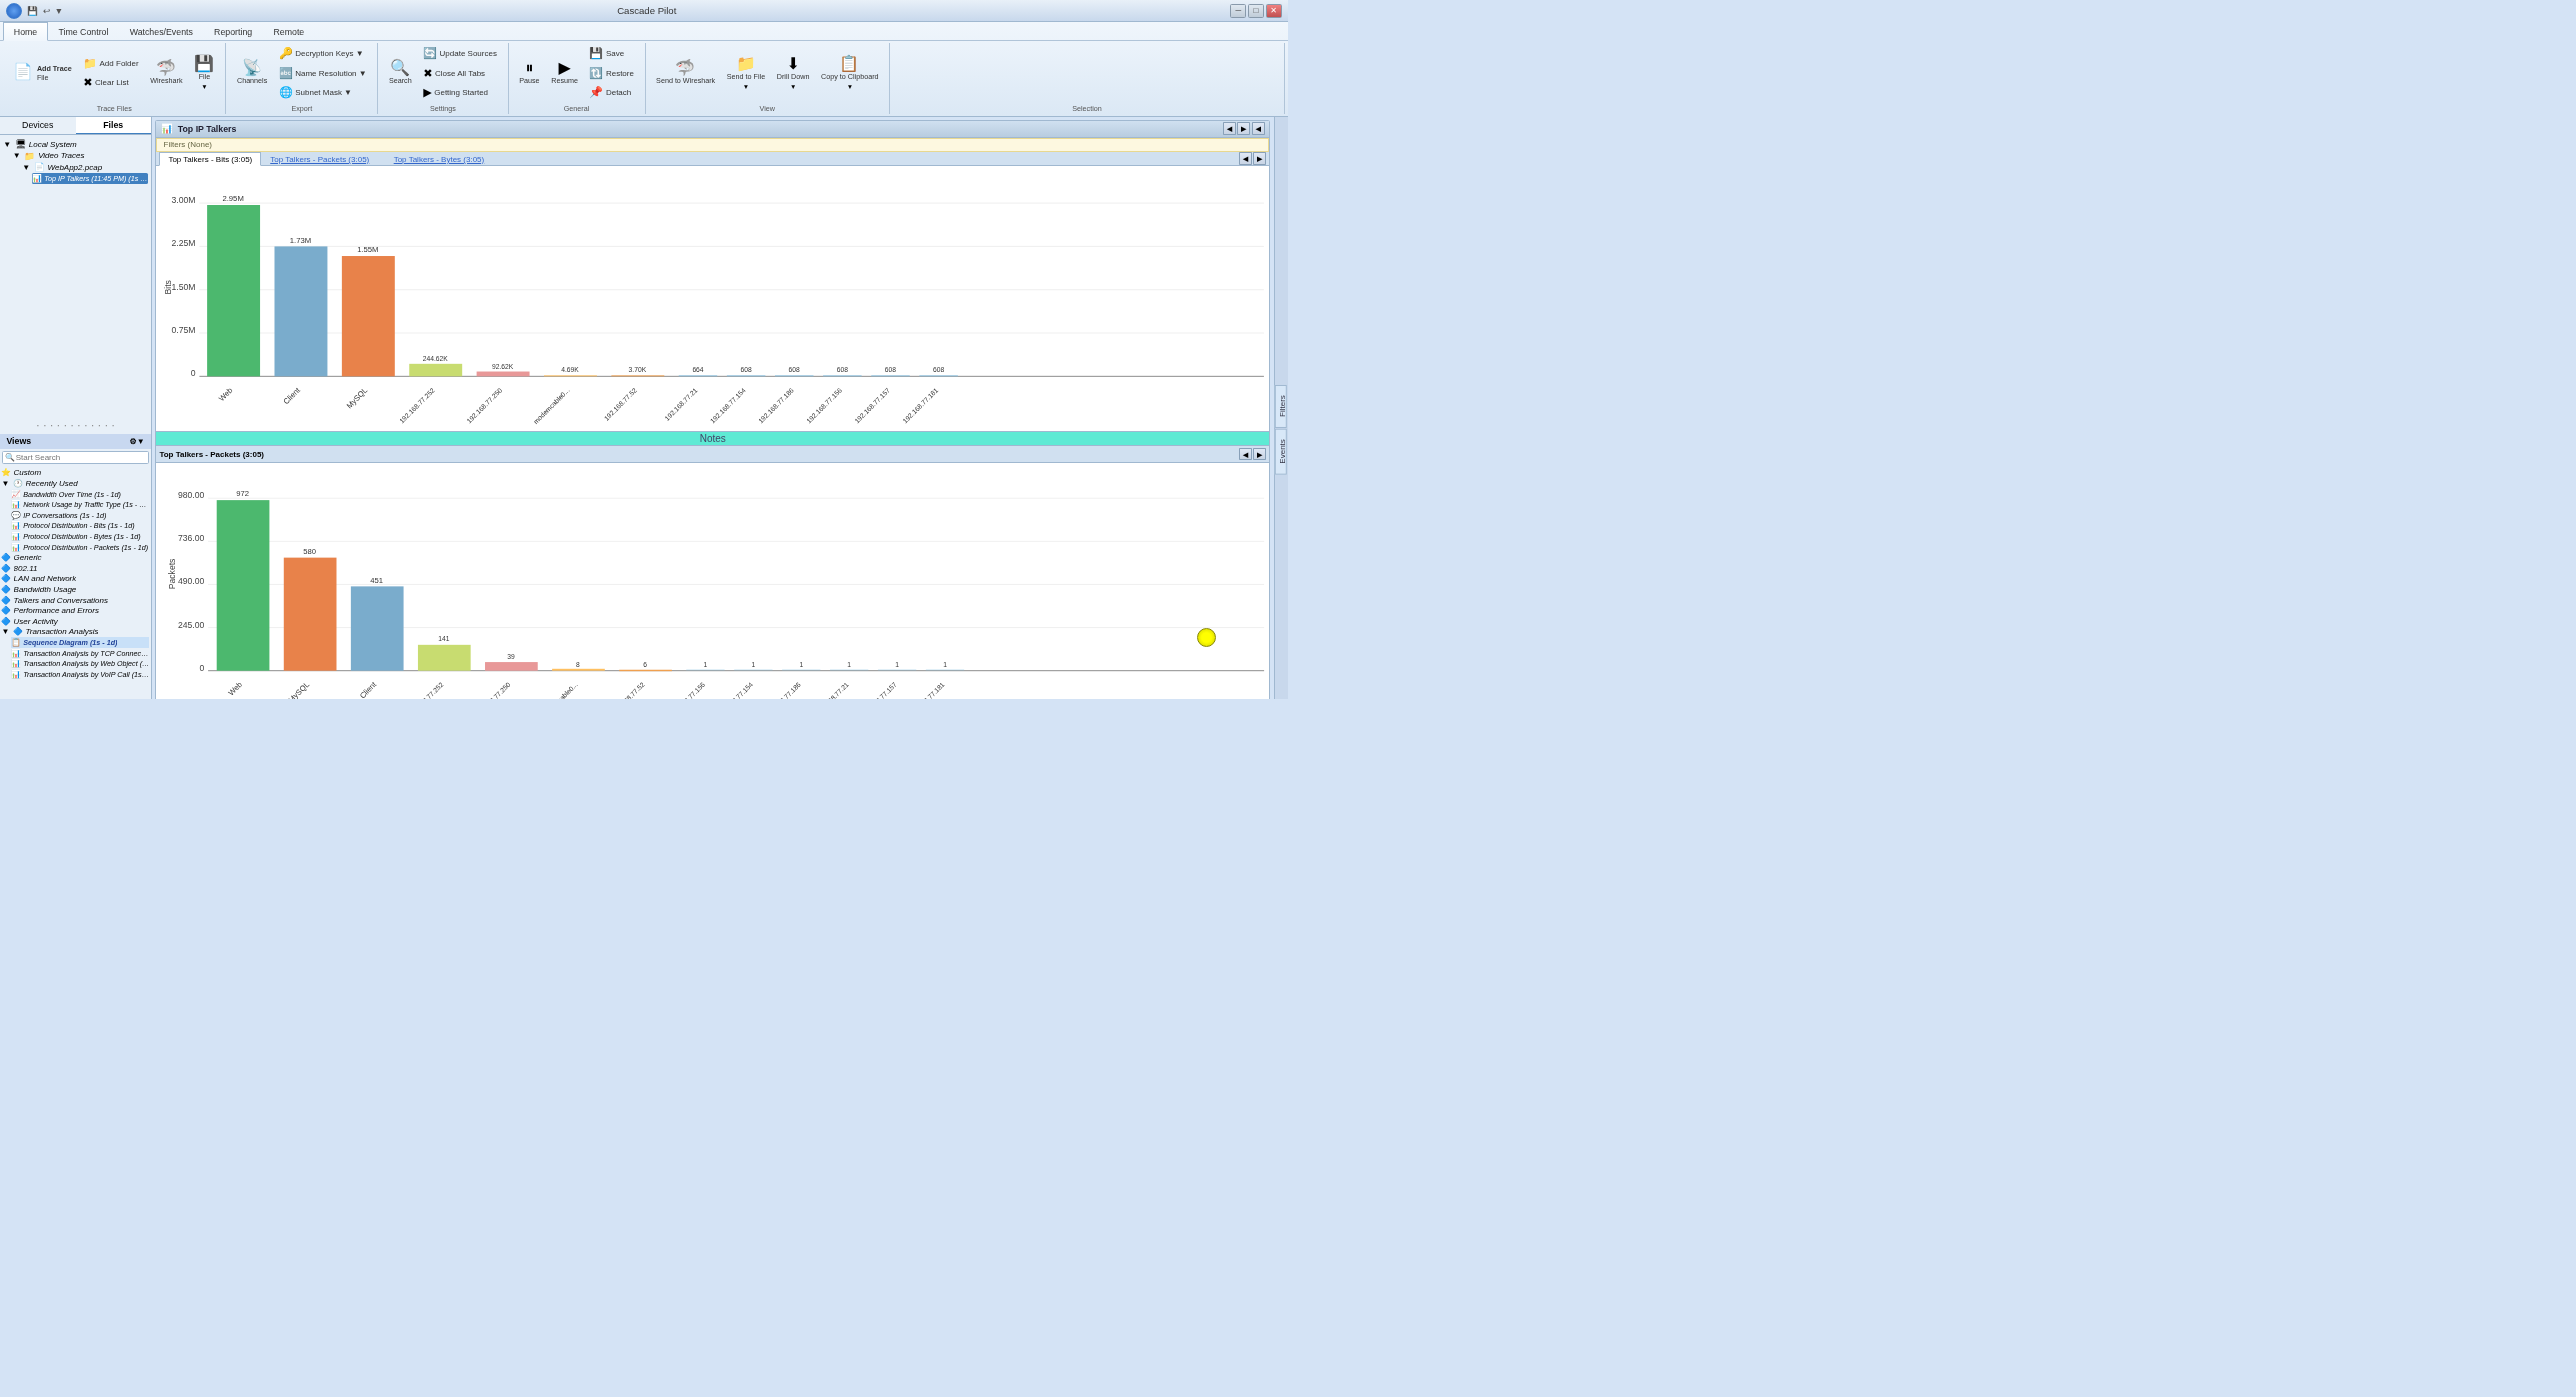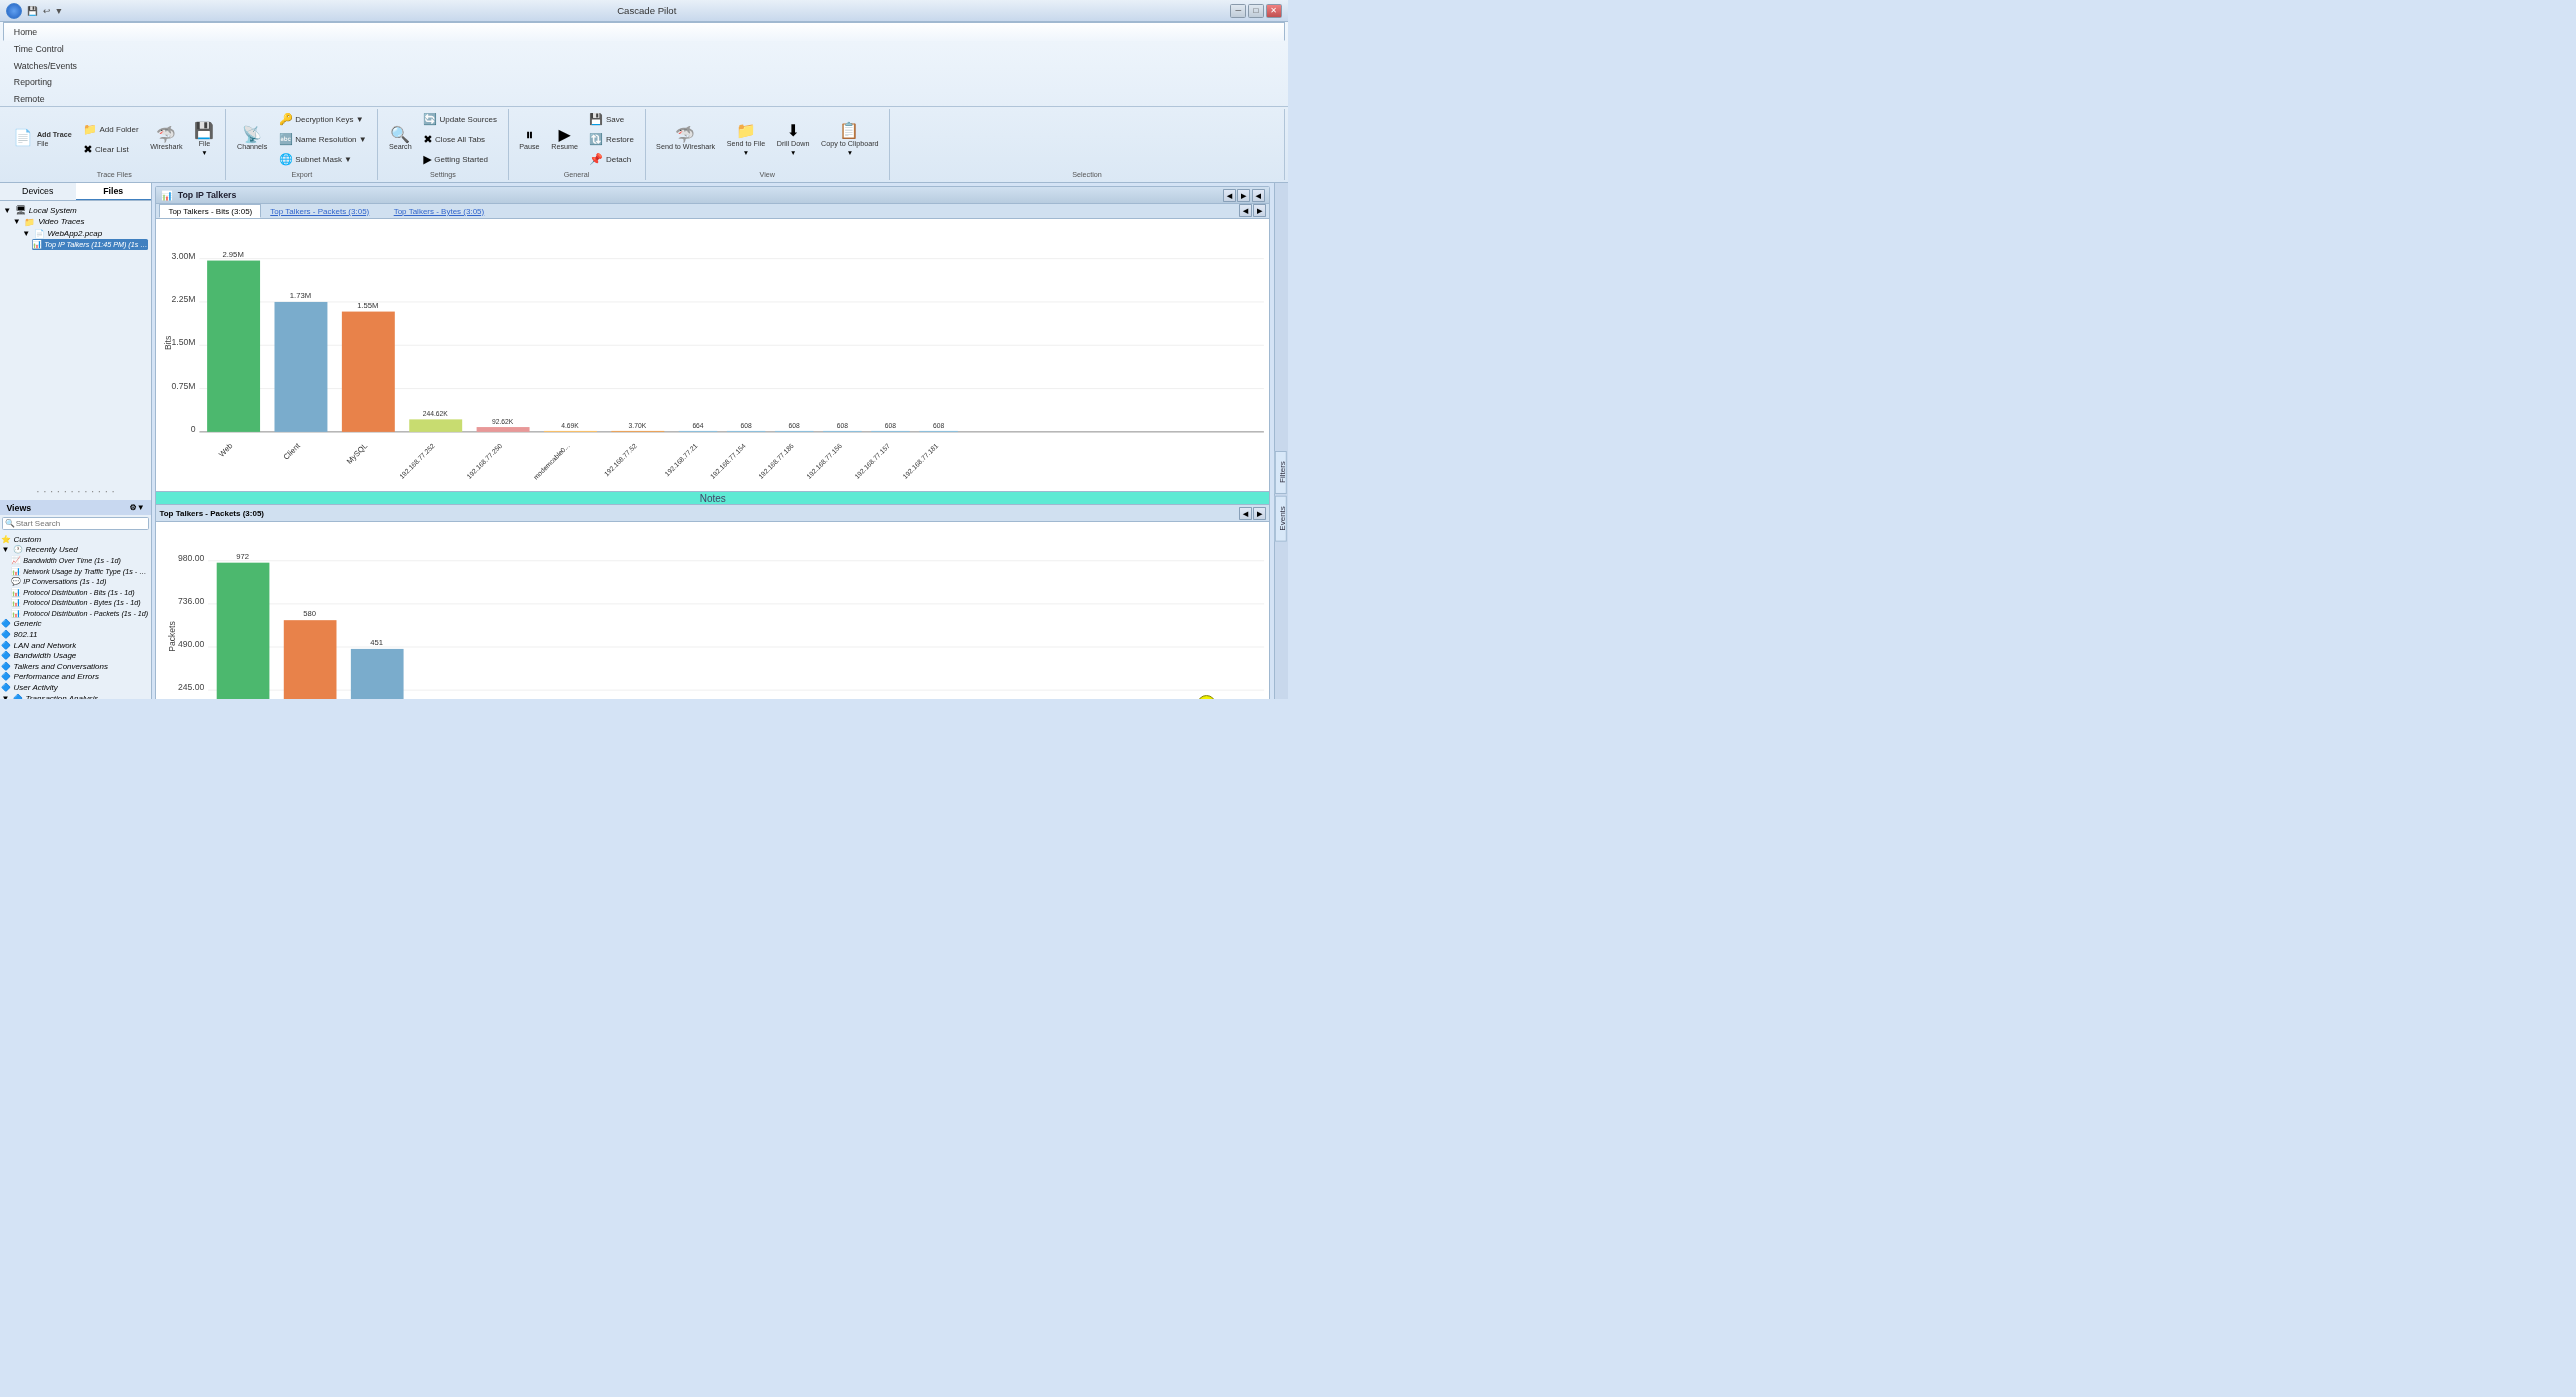--- a/index.html
+++ b/index.html
@@ -7,21 +7,21 @@
 
     
     .title-bar { background: linear-gradient(to bottom, #e8f0f8, #c8d8ec); height: 22.4px; display: flex; align-items: center; justify-content: space-between; padding: 0 6.4px; border-bottom: 0.8px solid #a0b8d0; }
     .title-bar-left { display: flex; align-items: center; gap: 4.8px; }
     .title-bar-title { font-size: 9.6px; color: #333; flex: 1; text-align: center; }
     .title-bar-controls { display: flex; gap: 1.6px; }
     .title-btn { width: 16px; height: 14.4px; background: linear-gradient(to bottom, #e0e8f0, #c0ccd8); border: 0.8px solid #8899aa; border-radius: 1.6px; cursor: pointer; display: flex; align-items: center; justify-content: center; font-size: 8px; color: #444; }
 
     
     .ribbon { background: linear-gradient(to bottom, #f0f6fc, #dbe8f5); border-bottom: 0.8px solid #a0b8d0; }
-    .ribbon-tabs { display: flex; padding: 0 3.2px; border-bottom: 0.8px solid #b0c4d8; flex-direction: column; }
+    .ribbon-tabs { display: flex; padding: 0 3.2px; border-bottom: 0.8px solid #b0c4d8; }
     .ribbon-tab { padding: 3.2px 9.6px; font-size: 8.8px; color: #333; cursor: pointer; border: 0.8px solid transparent; border-bottom: none; margin-bottom: -0.8px; background: transparent; }
     .ribbon-tab.active { background: linear-gradient(to bottom, #ffffff, #f0f6fc); border-color: #a0b8d0; border-bottom: 0.8px solid #f0f6fc; }
     .ribbon-content { display: flex; align-items: stretch; padding: 1.6px 3.2px; gap: 0; }
     .ribbon-group { display: flex; flex-direction: column; align-items: center; border-right: 0.8px solid #b0c4d8; padding: 1.6px 6.4px; }
     .ribbon-group-buttons { display: flex; align-items: center; gap: 3.2px; flex: 1; }
     .ribbon-group-label { font-size: 7.2px; color: #555; margin-top: 1.6px; }
     .ribbon-btn { display: flex; flex-direction: column; align-items: center; gap: 0.8px; padding: 1.6px 3.2px; cursor: pointer; border: 0.8px solid transparent; border-radius: 1.6px; min-width: 29px; }
     .ribbon-btn .icon { font-size: 16px; line-height: 1; }
     .ribbon-btn .label { font-size: 7.2px; color: #333; text-align: center; line-height: 1.2; }
     .ribbon-btn-small { display: flex; align-items: center; gap: 2.4px; padding: 1.6px 3.2px; cursor: pointer; border: 0.8px solid transparent; border-radius: 1.6px; }
@@ -380,20 +380,21 @@
     <div class="panel" style="flex:1;margin-right:17.6px;">
       <div class="panel-header">
         <span class="panel-header-icon">📊</span>
         <span class="panel-title">Top IP Talkers</span>
         <div class="panel-controls">
           <div class="panel-btn">◀</div>
           <div class="panel-btn">▶</div>
           <div class="panel-btn">◀</div>
         </div>
       </div>
+      <div class="filter-bar">Filters (None)</div>
 
       <div style="flex:1;display:flex;flex-direction:column;border-bottom:1.6px solid #a0b8d0;">
         <div class="sub-tabs">
           <div class="sub-tab active">Top Talkers - Bits (3:05)</div>
           <div class="sub-tab inactive" style="color:#3366cc;">Top Talkers - Packets (3:05)</div>
           <div class="sub-tab inactive" style="color:#3366cc;margin-left:6.4px;">Top Talkers - Bytes (3:05)</div>
           <div style="margin-left:auto;display:flex;gap:1.6px;">
             <div class="panel-btn">◀</div>
             <div class="panel-btn">▶</div>
           </div>

